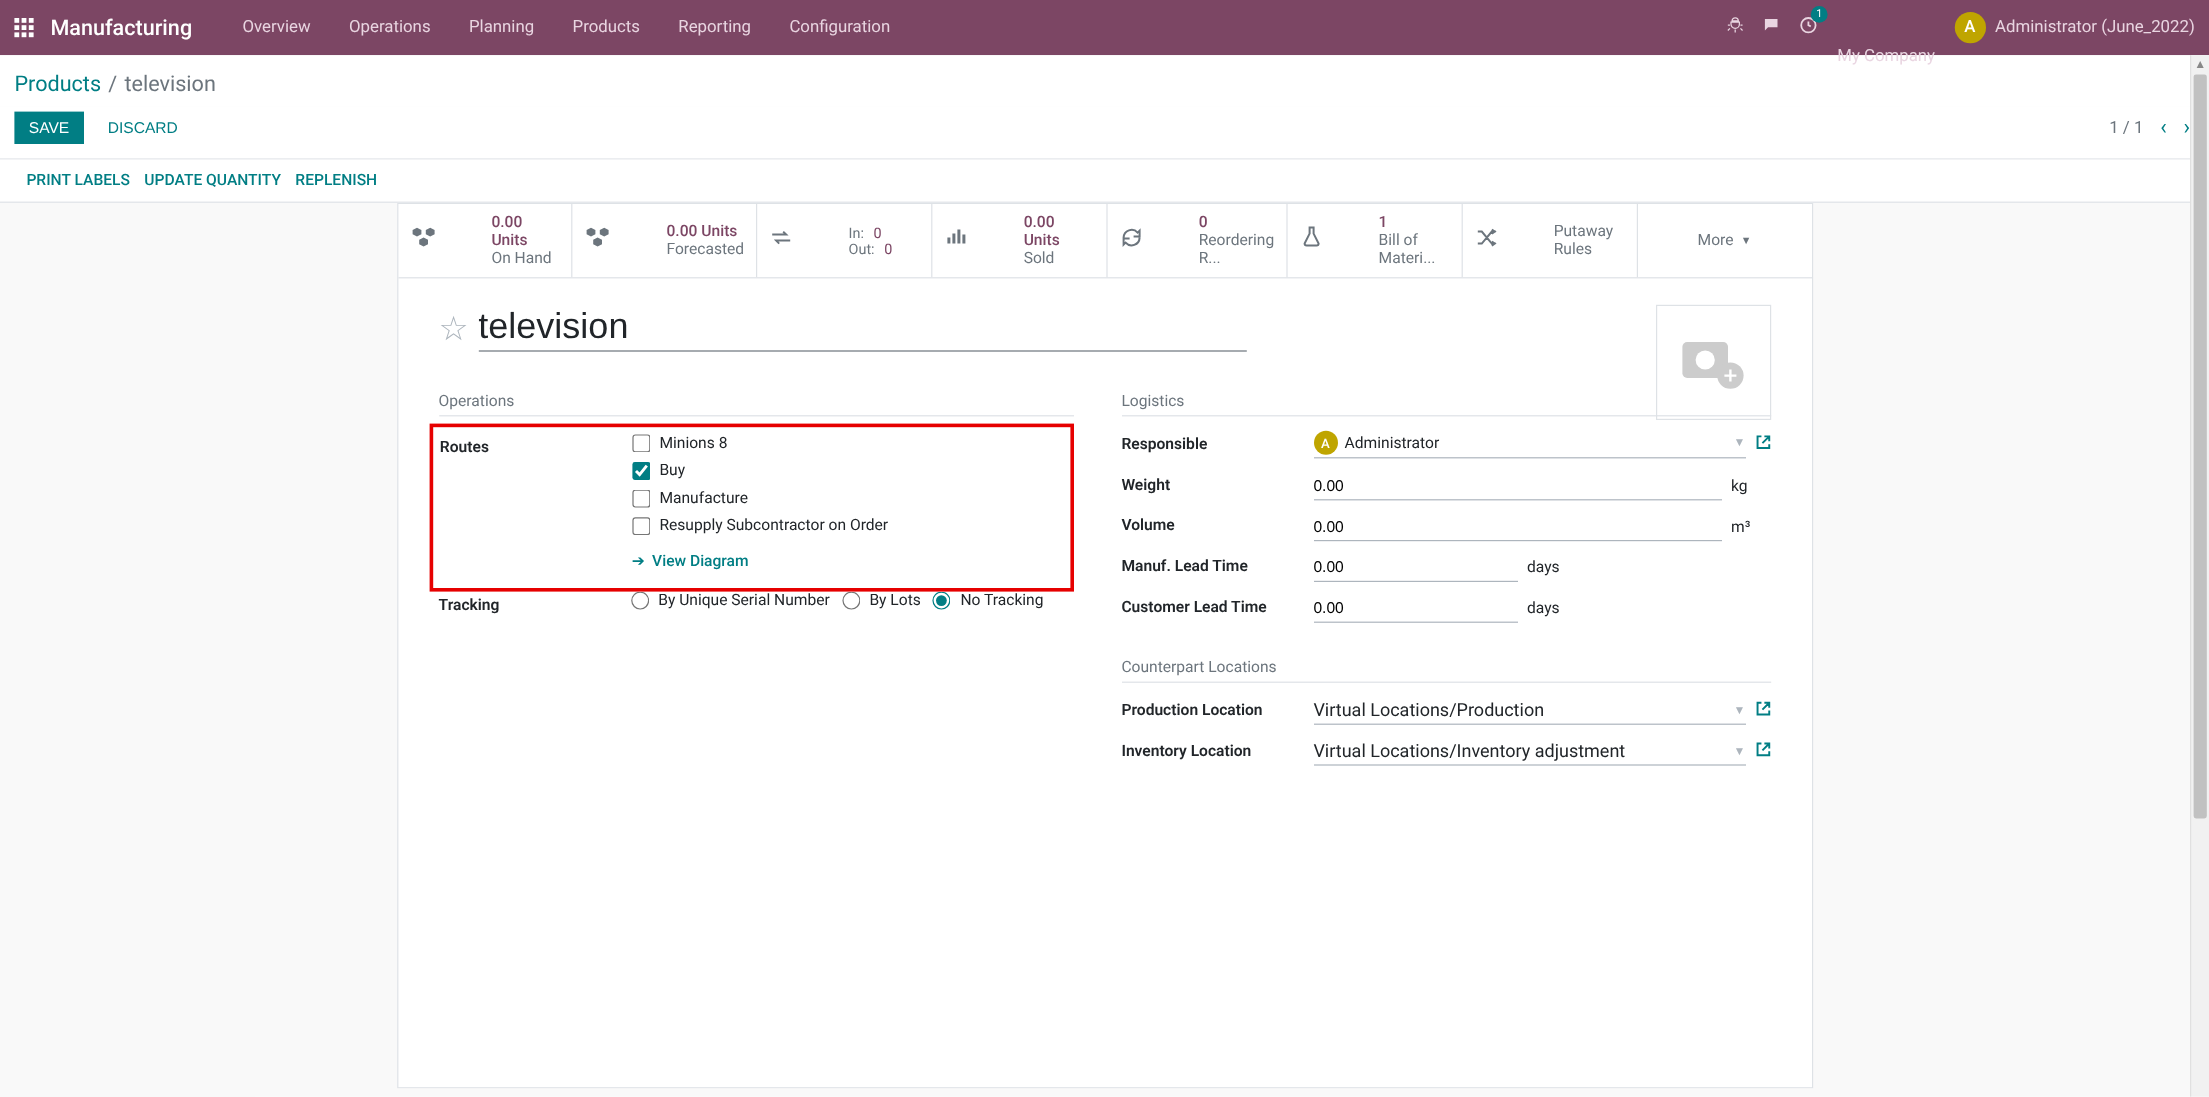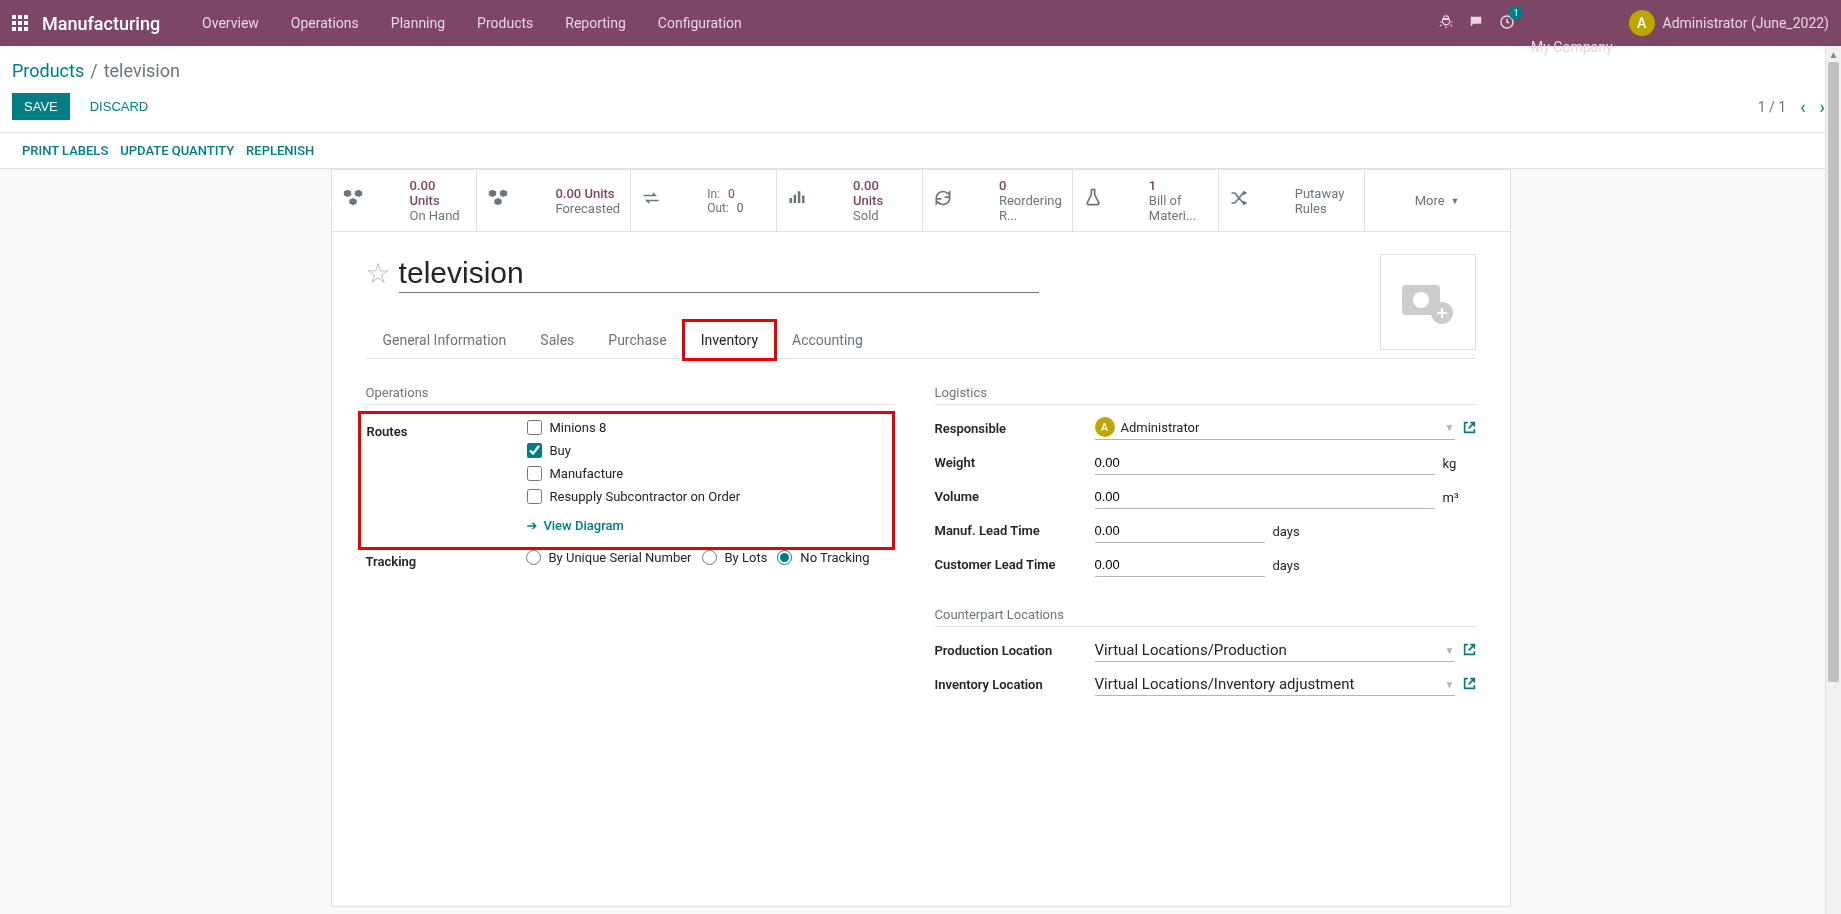--- a/index.html
+++ b/index.html
@@ -513,27 +513,20 @@
       <div class="img-placeholder">
         <svg width="60" height="50" viewBox="0 0 60 50" fill="currentColor">
             <rect x="4" y="8" width="38" height="30" rx="4" fill="#ccc"></rect>
             <circle cx="23" cy="23" r="8" fill="#fff"></circle>
             <circle cx="44" cy="36" r="11" fill="#ccc"></circle>
             <path d="M44 31v10M39 36h10" stroke="#fff" stroke-width="2"></path>
           </svg>
       </div>
     </div>
 
-    <div class="tabs">
-      <div class="tab">General Information</div>
-      <div class="tab">Sales</div>
-      <div class="tab">Purchase</div>
-      <div class="tab active highlight-box">Inventory</div>
-      <div class="tab">Accounting</div>
-    </div>
 
     <div class="tabbody">
 
       <div class="col">
         <div class="section-title">Operations</div>
         <div class="highlight-routes">
           <div class="fieldrow">
             <div class="flabel">Routes</div>
             <div class="fval">
               <div class="route-list">

